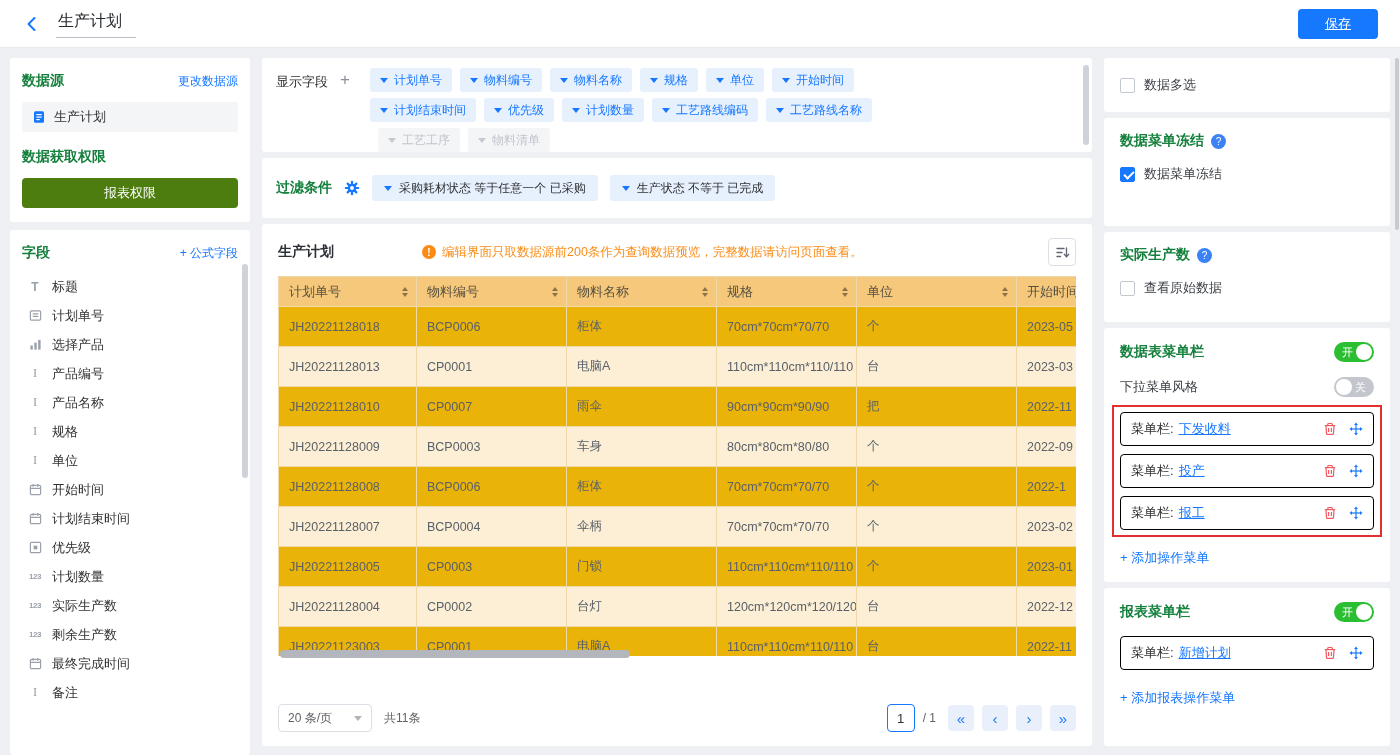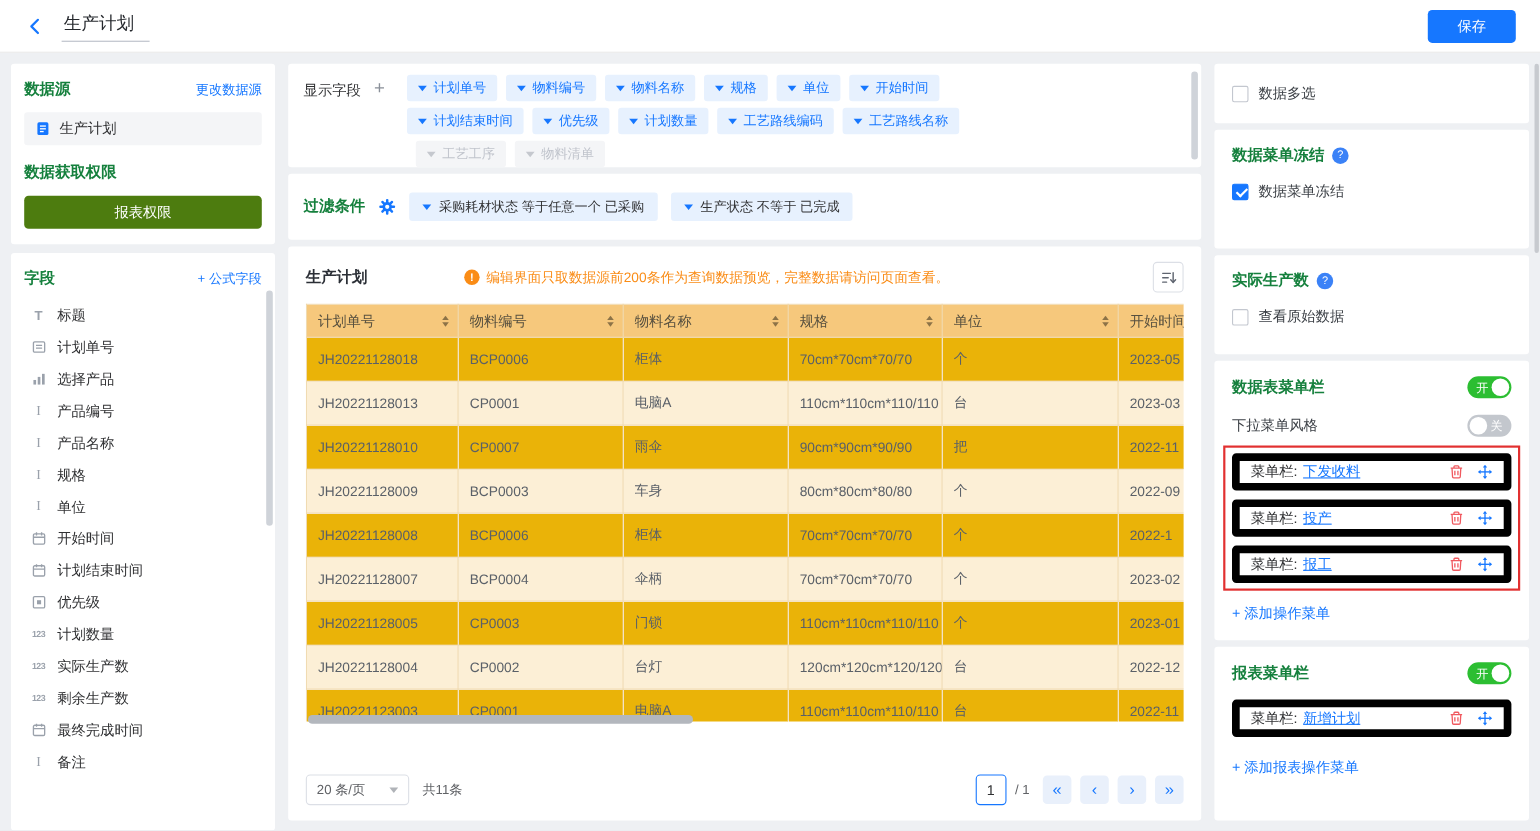--- a/index.html
+++ b/index.html
@@ -5,21 +5,21 @@
   * { margin:0; padding:0; box-sizing:border-box; }
   html,body { background:#e9ebef; }
   body { font-family:"Liberation Sans","DejaVu Sans",sans-serif; }
   .page { position:relative; width:1400px; height:755px; background:#eef0f3; overflow:hidden; }
 
   
   .topbar { position:absolute; top:0; left:0; right:0; height:48px; background:#fff; display:flex; align-items:center; justify-content:space-between; padding:0 22px 0 20px; border-bottom:1px solid #e9e9e9; z-index:6; }
   .topbar-left { display:flex; align-items:center; gap:12px; }
   .back { width:24px; height:24px; display:flex; align-items:center; justify-content:center; cursor:pointer; }
   .page-title { font-size:16px; color:#25282d; padding:2px 14px 5px 2px; border-bottom:1px solid #b9bec7; }
-  .save-btn { width:80px; height:30px; background:#1677ff; color:#fff; font-size:13px; border:none; border-radius:4px; cursor:pointer; }
+  .save-btn { width:80px; height:30px; background:#1677ff; color:#fff; font-size:13px; border:none; border-radius:4px; cursor:pointer;text-decoration:underline; }
 
   .content { position:absolute; top:48px; left:0; right:0; bottom:0; padding:10px 10px 0; display:flex; gap:12px; }
   .card { background:#fff; border-radius:3px; }
 
   
   .left-col { width:240px; flex:none; display:flex; flex-direction:column; gap:8px; }
   .lc1 { height:174px; padding:14px 12px; }
   .lc2 { height:560px; padding:14px 12px; position:relative; }
   .row-between { display:flex; justify-content:space-between; align-items:center; }
   .h { font-size:14px; font-weight:bold; color:#15803d; }
@@ -95,21 +95,21 @@
   .qmark { width:15px; height:15px; border-radius:50%; background:#3b82f7; color:#fff; font-size:10px; display:inline-flex; align-items:center; justify-content:center; margin-left:7px; cursor:pointer; flex:none; }
   .title-row { display:flex; align-items:center; }
   .toggle { width:40px; height:20px; border-radius:10px; display:flex; align-items:center; position:relative; cursor:pointer; font-size:11px; color:#fff; flex:none; }
   .toggle.on { background:#2cbe32; padding-left:8px; }
   .toggle.on::after { content:""; position:absolute; right:2px; top:2px; width:16px; height:16px; border-radius:50%; background:#fff; }
   .toggle.off { background:#c3c7cd; justify-content:flex-end; padding-right:8px; }
   .toggle.off::after { content:""; position:absolute; left:2px; top:2px; width:16px; height:16px; border-radius:50%; background:#fff; }
   .style-row { margin-top:15px; display:flex; align-items:center; justify-content:space-between; font-size:13px; color:#3c4046; }
   .menus { margin-top:15px; position:relative; }
   .red-annot { position:absolute; left:-8px; right:-8px; top:-7px; bottom:-7px; border:2px solid #e23030; pointer-events:none; z-index:3; }
-  .menu-box { height:34px; border:7px solid #000000; border-radius:4px; background:#fff; display:flex; align-items:center; padding:0 10px; margin-bottom:8px; font-size:13px; color:#303133; position:relative; z-index:2; }
+  .menu-box { height:34px; border:1px solid #000000; border-radius:4px; background:#fff; display:flex; align-items:center; padding:0 10px; margin-bottom:8px; font-size:13px; color:#303133; position:relative; z-index:2; }
   .menu-box:last-child { margin-bottom:0; }
   .mlink { color:#1677ff; text-decoration:underline; margin-left:5px; cursor:pointer; }
   .mspacer { flex:1; }
   .mic { display:inline-flex; cursor:pointer; margin-left:12px; }
   .add-link { display:inline-block; margin-top:19px; font-size:13px; }
   .page-scroll { position:absolute; right:1px; top:58px; width:4px; height:172px; border-radius:2px; background:#c7cacf; z-index:7; }
 </style>
 </head>
 <body>
 

